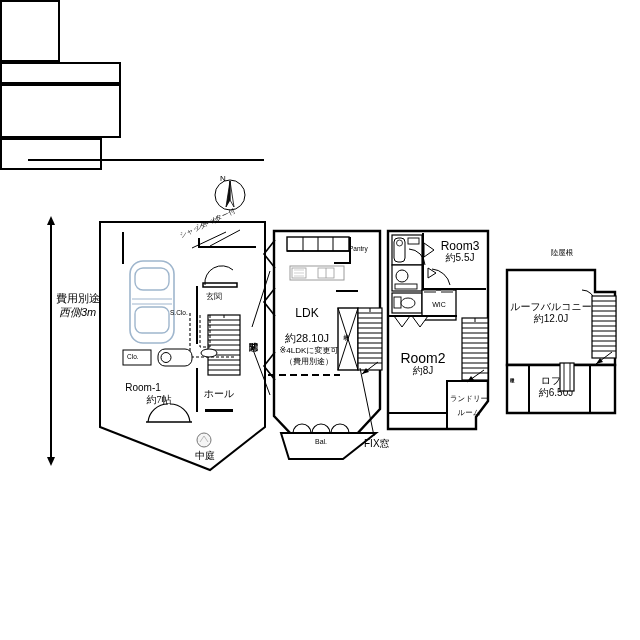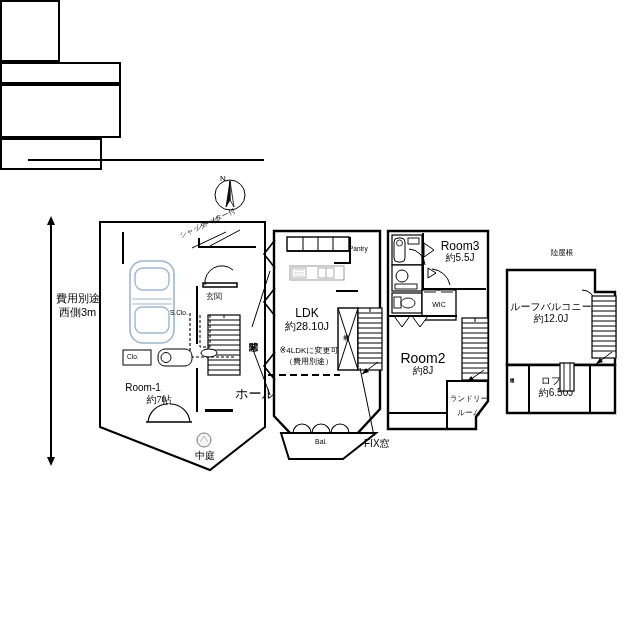--- a/index.html
+++ b/index.html
@@ -37,21 +37,21 @@
         <polygon points="6,0 10,9 2,9" fill="#000"></polygon>
       </svg>
   </div>
   <div class="abs" style="left:45px;top:456px;width:12px;height:10px;">
     <svg width="12" height="10" viewBox="0 0 12 10">
         <polygon points="6,10 10,1 2,1" fill="#000"></polygon>
       </svg>
   </div>
 
   <div class="txt" style="left:56px;top:293px;font-size:11px;letter-spacing:0px;">費用別途</div>
-  <div class="txt" style="left:59px;top:307px;font-size:11px;">西側3m</div>
+  <div class="txt" style="left:59px;top:307px;font-size:11px;font-style:italic;">西側3m</div>
 
   <div class="abs" style="left:100px;top:222px;width:170px;height:250px;">
     <svg width="170" height="250" viewBox="0 0 170 250">
       <polygon points="0,0 165,0 165,205 110,248 0,205" fill="#ffffff" stroke="#000000" stroke-width="2"></polygon>
     </svg>
   </div>
 
   <div class="txt" style="left:180px;top:232px;font-size:7px;transform:rotate(-24deg);transform-origin:left center;color:#1a1a1a;">シャッター付</div>
   <div class="txt" style="left:196px;top:224px;font-size:7px;transform:rotate(-24deg);transform-origin:left center;color:#1a1a1a;">シャッター付</div>
 
@@ -134,21 +134,21 @@
   <div class="abs" style="left:200px;top:348px;width:18px;height:10px;">
     <svg width="18" height="10" viewBox="0 0 18 10">
       <ellipse cx="9" cy="5" rx="8" ry="4" fill="#fff" stroke="#000" stroke-width="1"></ellipse>
     </svg>
   </div>
 
   <div class="wall" style="left:120px;top:368px;width:121px;height:54px;"></div>
   <div class="ln" style="left:196px;top:368px;width:2px;height:44px;"></div>
   <div class="txt ctr" style="left:112px;top:383px;width:62px;height:11px;font-size:10px;">Room-1</div>
   <div class="txt ctr" style="left:128px;top:395px;width:62px;height:11px;font-size:10px;font-family:Liberation Serif, serif;">約7帖</div>
-  <div class="txt ctr" style="left:198px;top:389px;width:42px;height:11px;font-size:13px;padding-left:36px;">ホール</div>
+  <div class="txt ctr" style="left:198px;top:389px;width:42px;height:11px;font-size:10px;">ホール</div>
 
   <div class="abs" style="left:146px;top:404px;width:46px;height:18px;">
     <svg width="46" height="18" viewBox="0 0 46 18">
       <path d="M2,18 A20,20 0 0,1 22,0" fill="none" stroke="#000" stroke-width="1.2"></path>
       <path d="M44,18 A20,20 0 0,0 24,0" fill="none" stroke="#000" stroke-width="1.2"></path>
       <line x1="0" y1="18" x2="46" y2="18" stroke="#000" stroke-width="1.5"></line>
     </svg>
   </div>
   <div class="ln" style="left:205px;top:409px;width:28px;height:3px;"></div>
 
@@ -195,21 +195,21 @@
       <rect x="2" y="2" width="14" height="10" fill="#fff" stroke="#9a9a9a" stroke-width="0.8"></rect>
       <line x1="4" y1="4" x2="14" y2="4" stroke="#bbb" stroke-width="0.7"></line>
       <line x1="4" y1="7" x2="14" y2="7" stroke="#bbb" stroke-width="0.7"></line>
       <line x1="4" y1="10" x2="14" y2="10" stroke="#bbb" stroke-width="0.7"></line>
       <rect x="28" y="2" width="16" height="10" fill="#fff" stroke="#9a9a9a" stroke-width="0.8"></rect>
       <line x1="36" y1="2" x2="36" y2="12" stroke="#9a9a9a" stroke-width="0.8"></line>
     </svg>
   </div>
 
   <div class="txt ctr" style="left:278px;top:306px;width:58px;height:14px;font-size:12px;">LDK</div>
-  <div class="txt ctr" style="left:272px;top:320px;width:70px;height:13px;font-size:11px;">約28.10J</div>
+  <div class="txt ctr" style="left:272px;top:332px;width:70px;height:13px;font-size:11px;">約28.10J</div>
   <div class="txt ctr" style="left:272px;top:346px;width:74px;height:11px;font-size:8px;">※4LDKに変更可</div>
   <div class="txt ctr" style="left:272px;top:357px;width:74px;height:11px;font-size:8px;">（費用別途）</div>
 
   <div class="abs" style="left:268px;top:374px;width:72px;height:2px;">
     <svg width="72" height="2" viewBox="0 0 72 2">
       <line x1="0" y1="1" x2="72" y2="1" stroke="#000" stroke-width="2" stroke-dasharray="7,4"></line>
     </svg>
   </div>
 
   <div class="abs" style="left:338px;top:308px;width:20px;height:62px;">

